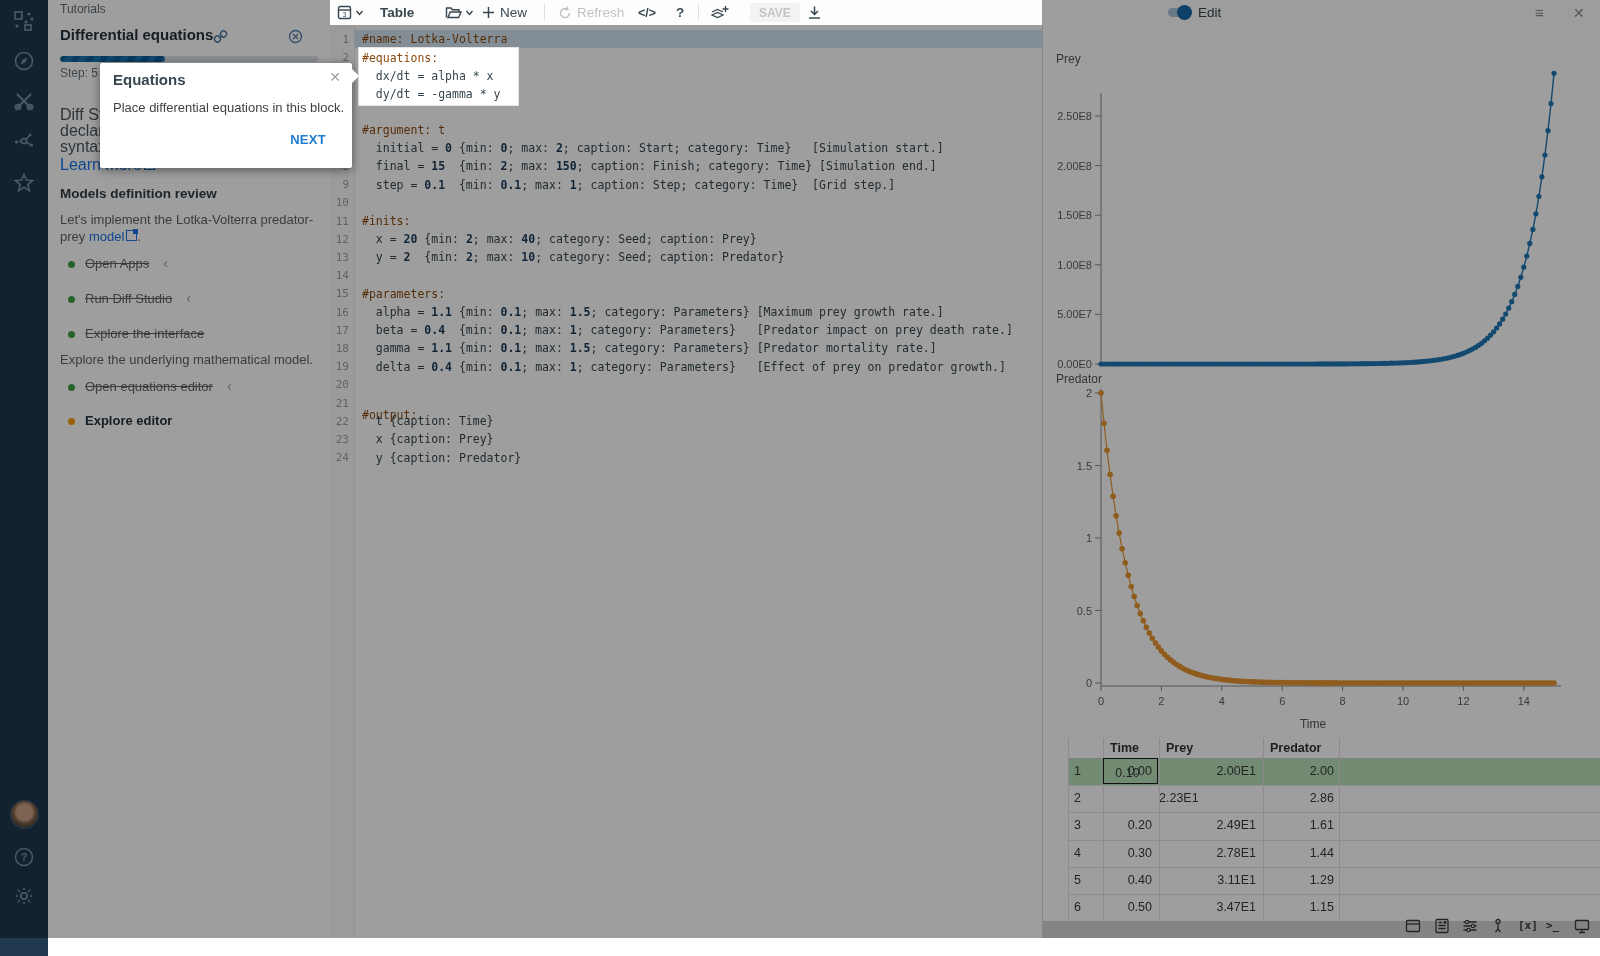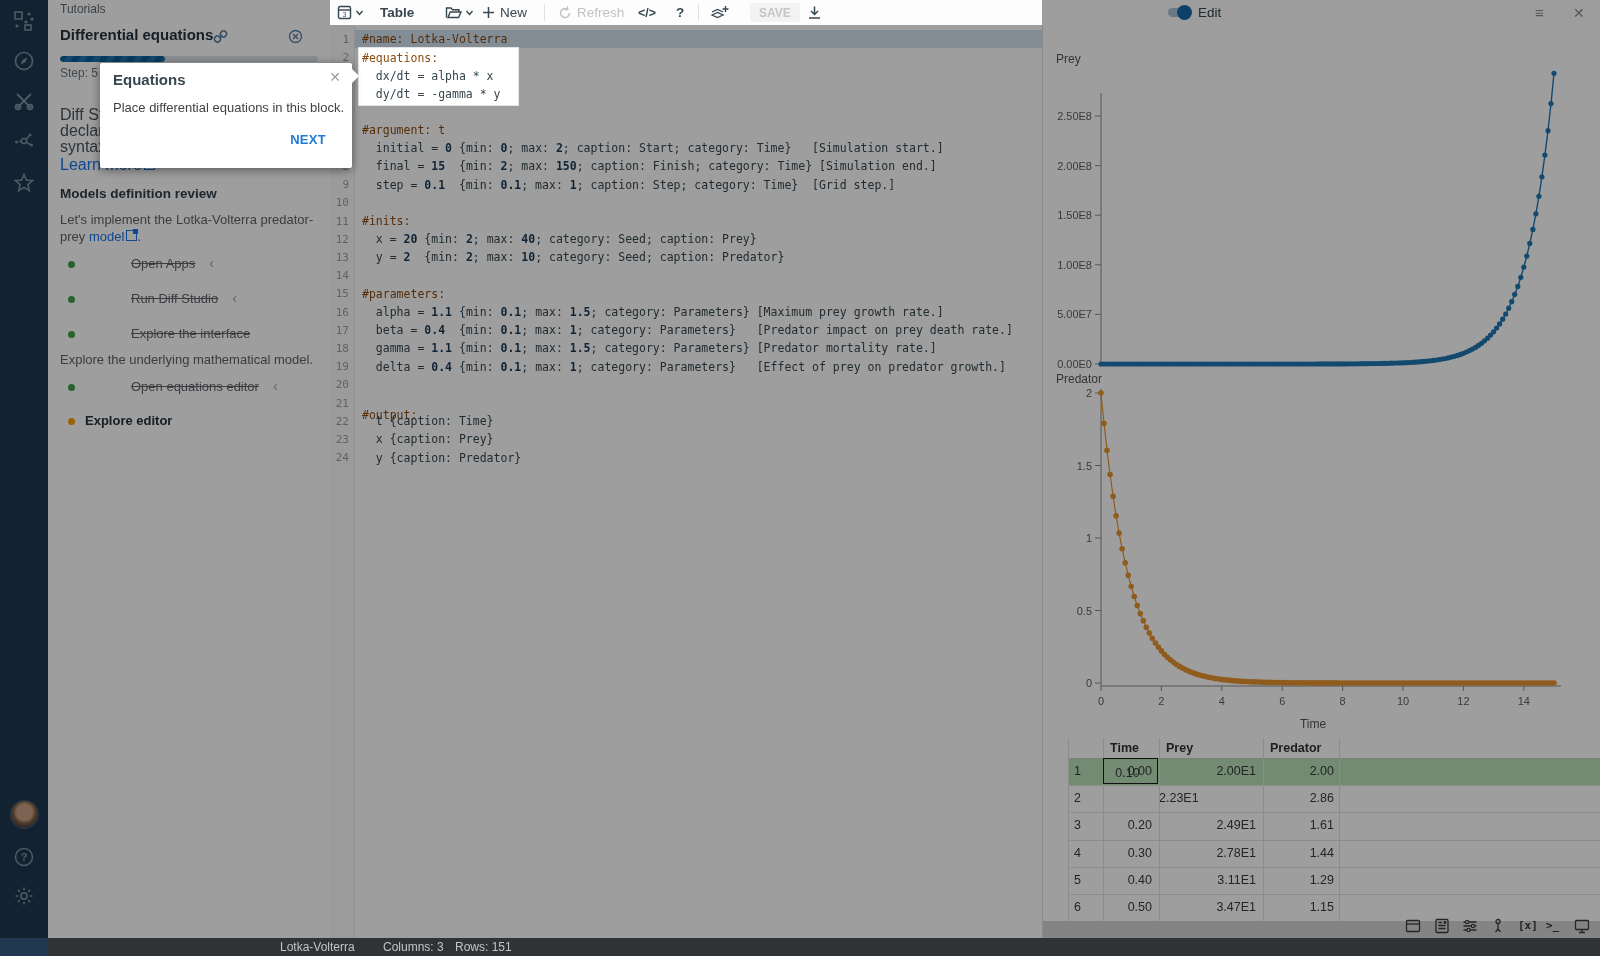--- a/index.html
+++ b/index.html
@@ -24,21 +24,21 @@
      background:repeating-linear-gradient(120deg,#0f5e97 0 6px,#1b74b4 6px 12px);}
   #tstep{position:absolute;left:12px;top:66px;font-size:12px;color:#6b7680;}
   .tdesc{position:absolute;left:12px;font-size:16px;color:#4b555d;}
   .tlink{color:#1a73e8;text-decoration:none;}
   .extic{display:inline-block;width:9px;height:9px;border:1px solid currentColor;position:relative;margin-left:2px;}
   .extic:before{content:"";position:absolute;right:-2px;top:-2px;width:5px;height:5px;background:currentColor;}
   #tsec{position:absolute;left:12px;top:186px;font-size:13.5px;font-weight:bold;color:#333e46;}
   .tintro{position:absolute;left:12px;font-size:13px;color:#5f6368;}
   .tstep-row{position:absolute;left:12px;font-size:13px;color:#5f6368;}
   .tstep-row .dot{display:inline-block;width:7px;height:7px;border-radius:50%;margin:0 10px 1px 8px;vertical-align:middle;}
-  .tstep-row.done .lbl{text-decoration:line-through;margin-left:46px;}
+  .tstep-row.done .lbl{text-decoration:line-through;}
   .tstep-row.current .lbl{font-weight:bold;color:#25323c;}
   .tstep-row .chev{color:#9aa3ab;margin-left:14px;font-size:14px;}
   
   #ribbon{left:330px;top:0;width:1270px;height:25px;background:#fdfdfd;border-bottom:1px solid #dcdcdc;}
   .rb{position:absolute;top:0;height:25px;display:flex;align-items:center;color:#37474f;font-size:13.5px;}
   .rb svg{display:block;}
   .rb.dis{color:#bfc3c6;}
   .sep{position:absolute;top:4px;width:1px;height:17px;background:#e0e0e0;}
   #toggle{position:absolute;left:838px;top:8px;width:22px;height:9px;border-radius:5px;background:#aac6da;}
   #toggle .knob{position:absolute;right:-2px;top:-3px;width:15px;height:15px;border-radius:50%;background:#1769aa;}
@@ -725,25 +725,20 @@
         <div class="txt">&gt;_</div>
       </div>
     <div class="grid-ic" style="left:531px;top:893px">
       <svg viewBox="0 0 16 16" fill="none" stroke="currentColor" stroke-width="1.3">
           <rect x="1.5" y="2.5" width="13" height="9" rx="1"></rect>
           <path d="M8 11.5 V14 M5 14.5 H11"></path>
         </svg>
     </div>
   </div>
 
-  <div id="statusbar" class="abs">
-    <span style="left:232px">Lotka-Volterra</span>
-    <span style="left:335px">Columns: 3</span>
-    <span style="left:407px">Rows: 151</span>
-  </div>
 
   <div class="dim" style="left:0;top:0;width:330px;height:938px"></div>
   <div class="dim" style="left:330px;top:25px;width:1270px;height:913px"></div>
   <div class="dim" style="left:1042px;top:0;width:558px;height:25px"></div>
 
   <div id="spot" class="abs">
       <div class="cline" style="top: 1px;"><span class="tok-dir">#equations:</span></div>
       <div class="cline" style="top: 19.2px;">  dx/dt = alpha * x</div>
       <div class="cline" style="top: 37.4px;">  dy/dt = -gamma * y</div>
     </div>

